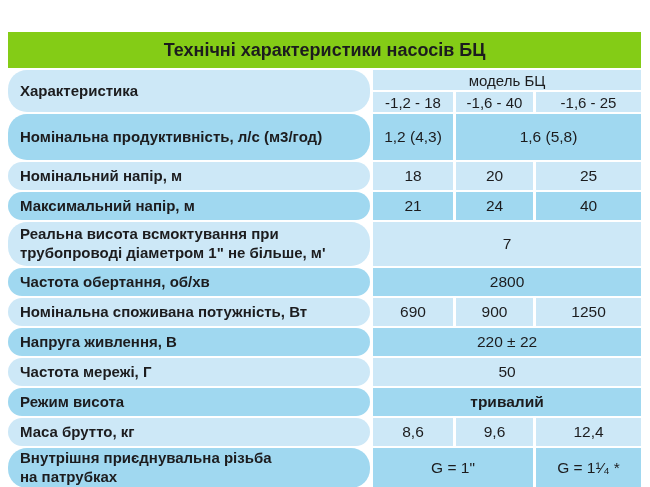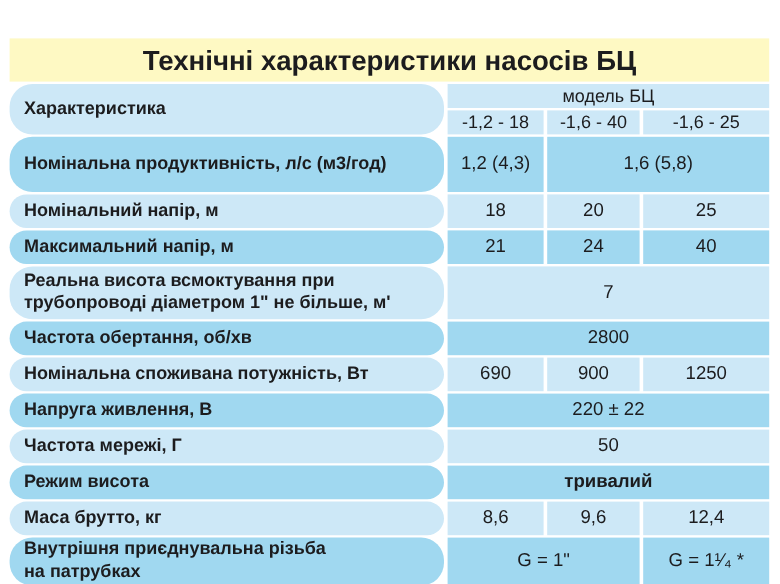--- a/index.html
+++ b/index.html
@@ -19,25 +19,25 @@
     border-collapse:separate;
     border-spacing:3px 2px;
     table-layout:fixed;
     width:639px;
   }
   td{
     vertical-align:middle;
     overflow:hidden;
   }
   .title{
-    background:#fef9c3;
+    background:#84cc16;
     height:34px;
     text-align:center;
     font-weight:bold;
-    font-size:23px;
+    font-size:18px;
   }
   .hdr{ background:#cde8f7; font-size:15px; }
   .hdr-group{ height:18px; }
   .hdr-model{ height:18px; }
   .light{ background:#cde8f7; }
   .medium{ background:#a0d8f0; }
   .label{
     text-align:left;
     padding-left:12px;
     font-weight:bold;

